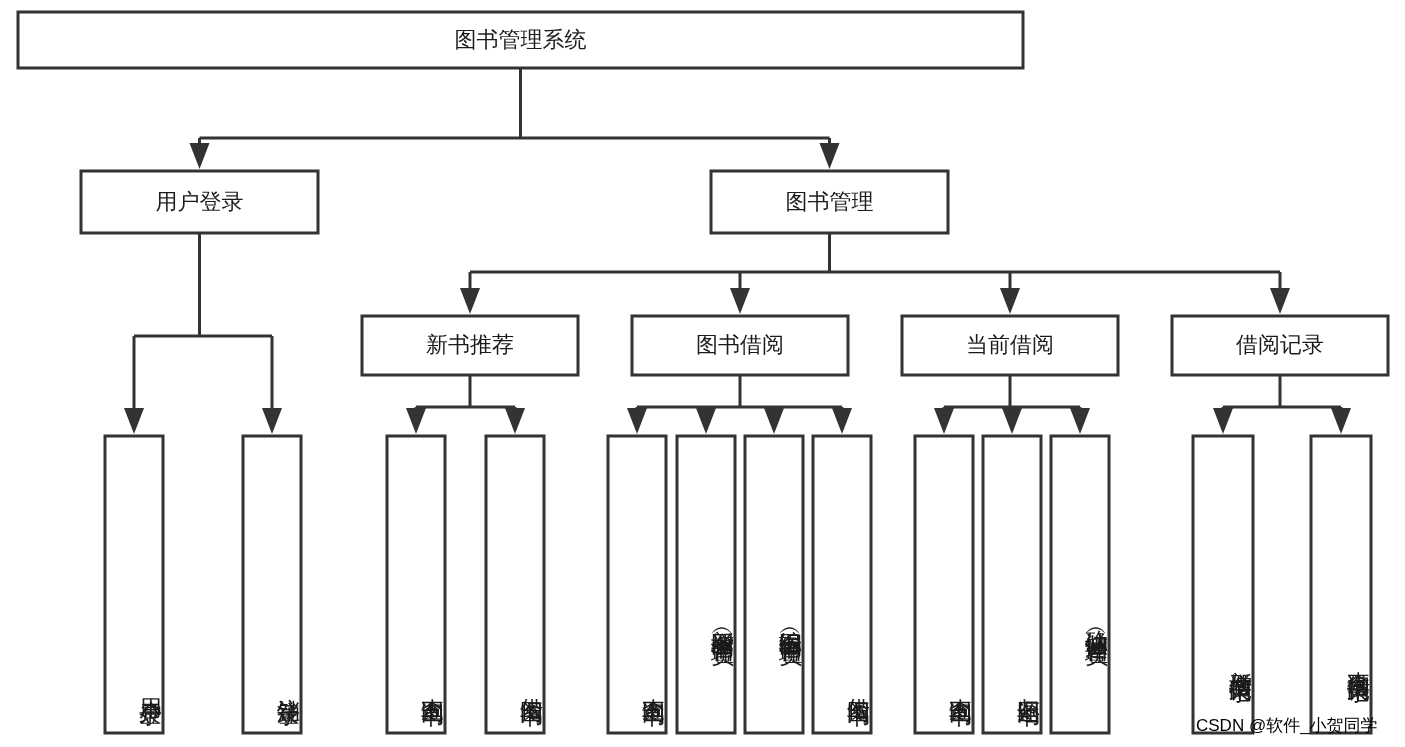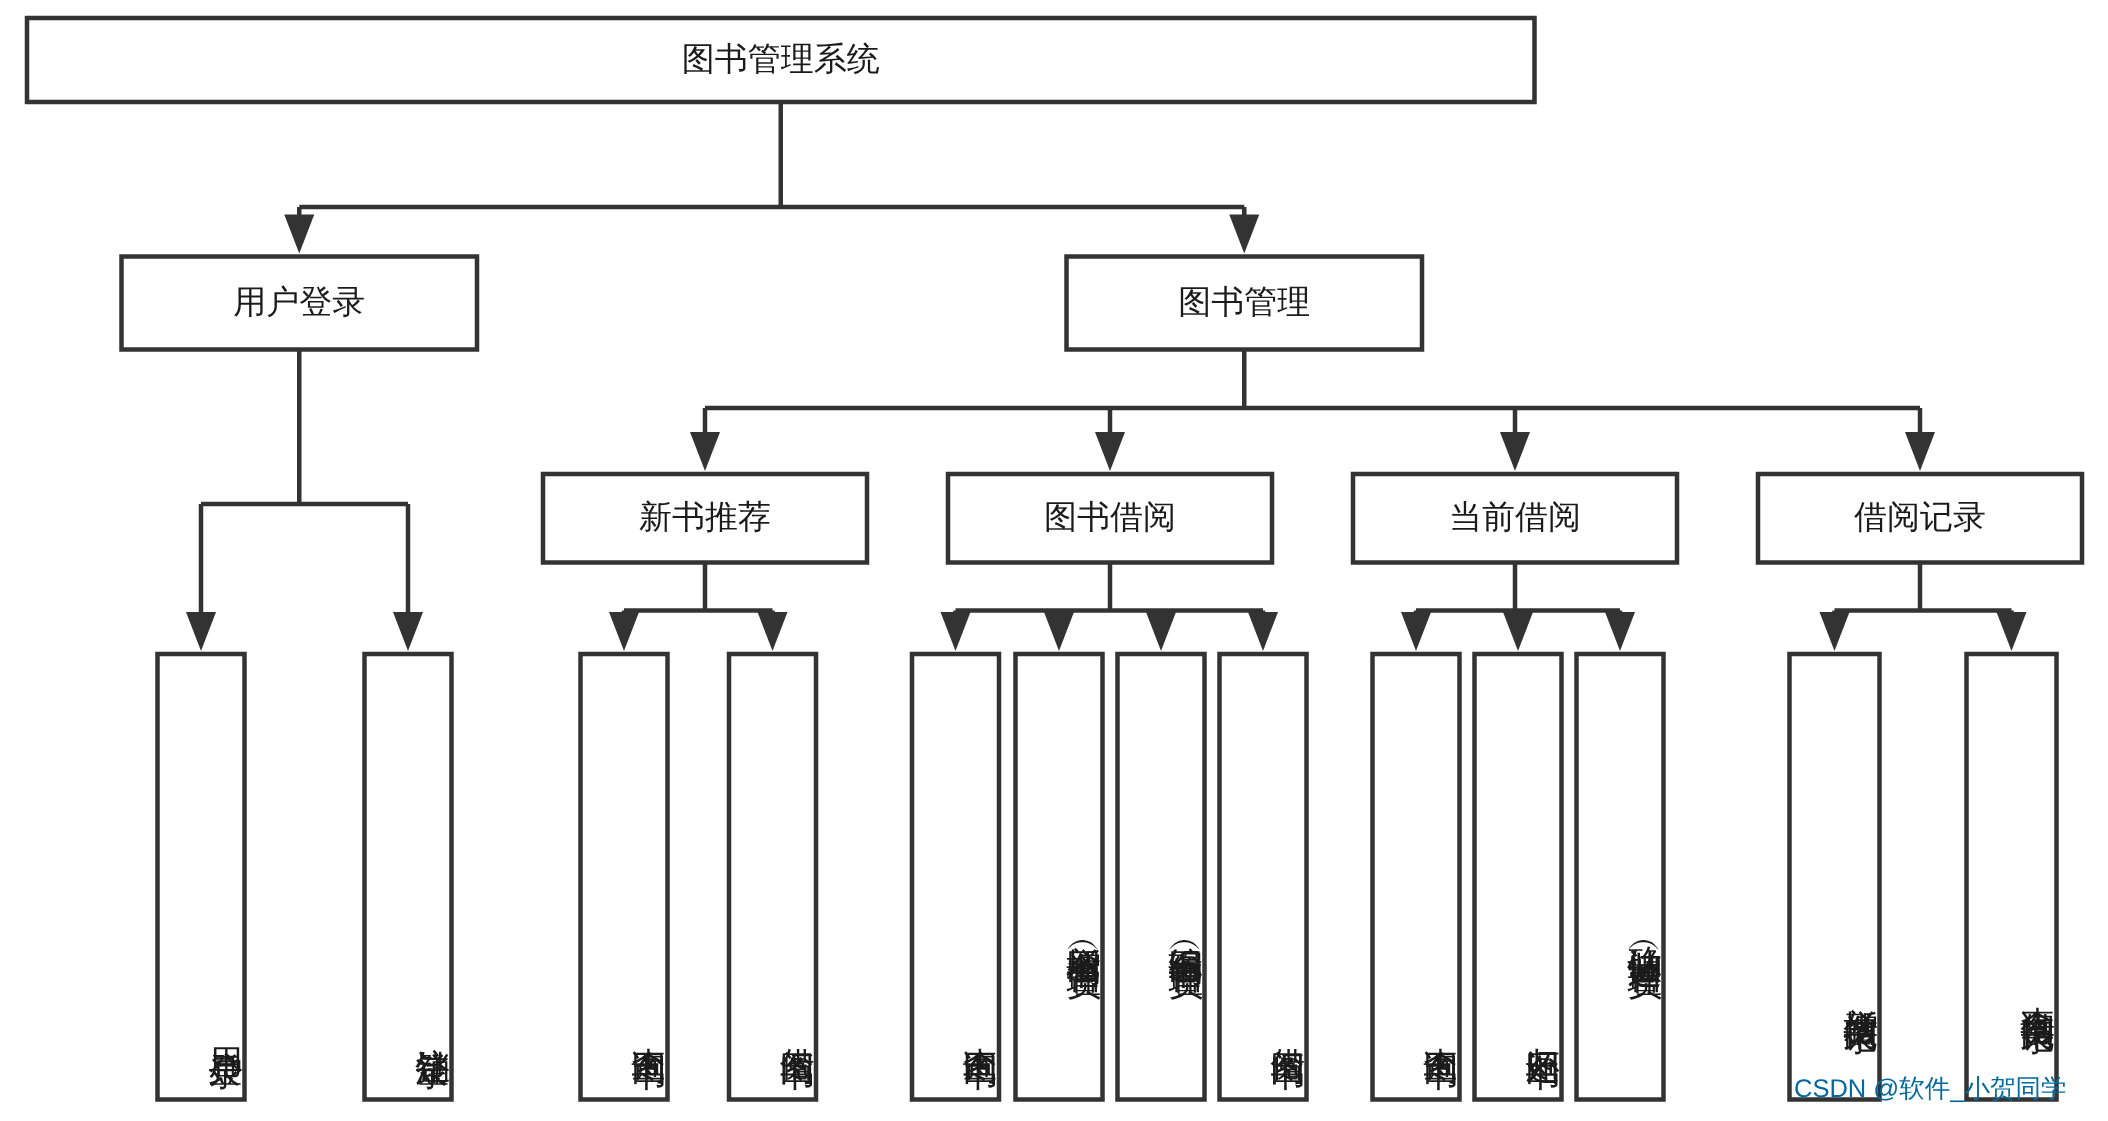--- a/index.html
+++ b/index.html
@@ -62,21 +62,21 @@
     display: flex;
     align-items: flex-start;
     justify-content: center;
     white-space: nowrap;
     pointer-events: none;
   }
   .watermark {
     position: absolute;
     font-family: "Liberation Sans", "DejaVu Sans", sans-serif;
     font-size: 17px;
-    color: #0369a1;
+    color: #000000;
     white-space: nowrap;
   }
 </style>
 </head>
 <body>
 
 <div id="diagram-root">
   <svg id="diagram-svg" viewBox="0 0 1405 747" xmlns="http://www.w3.org/2000/svg">
     <g id="edges-layer">
         <path class="connector-line" d="M 520.5 68 L 520.5 138"></path>

